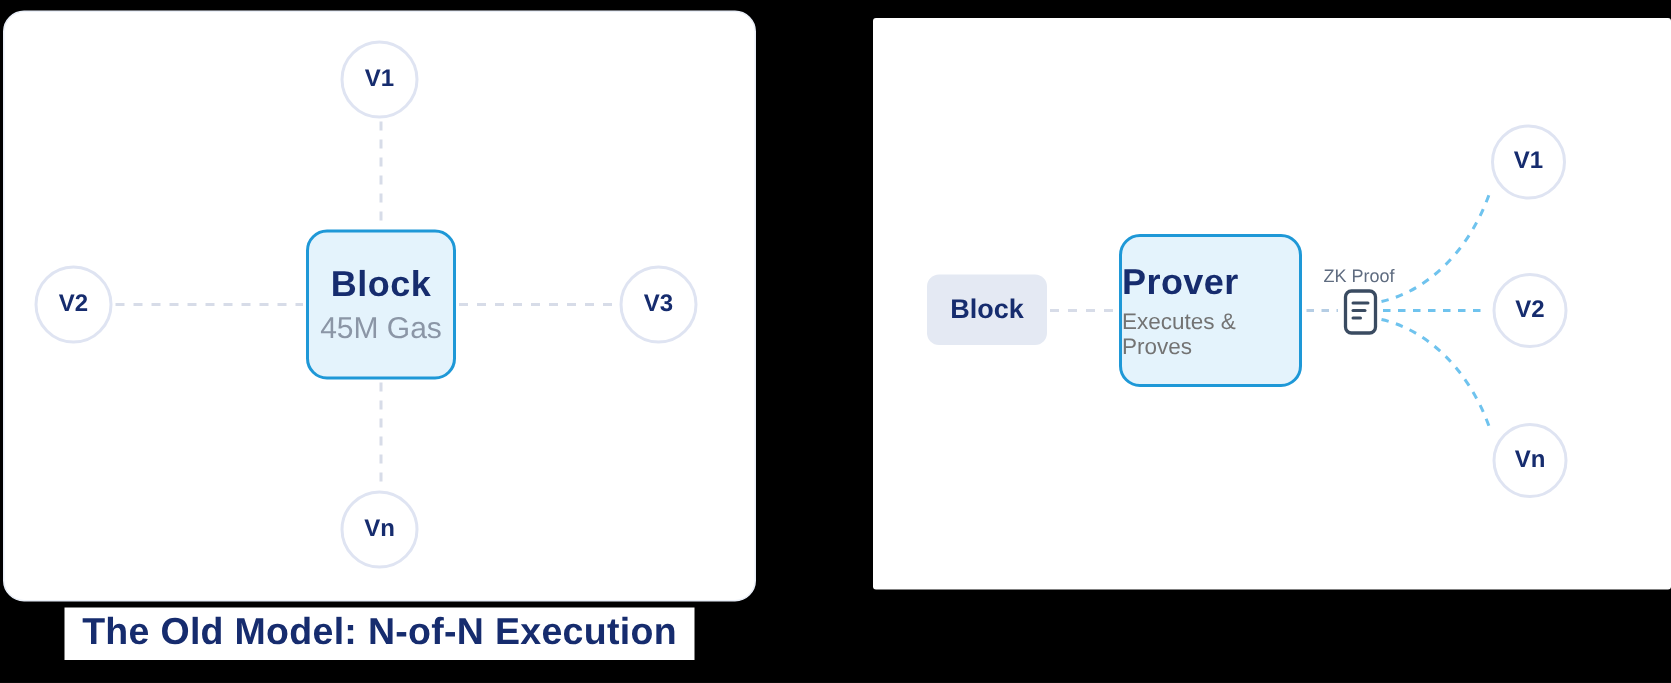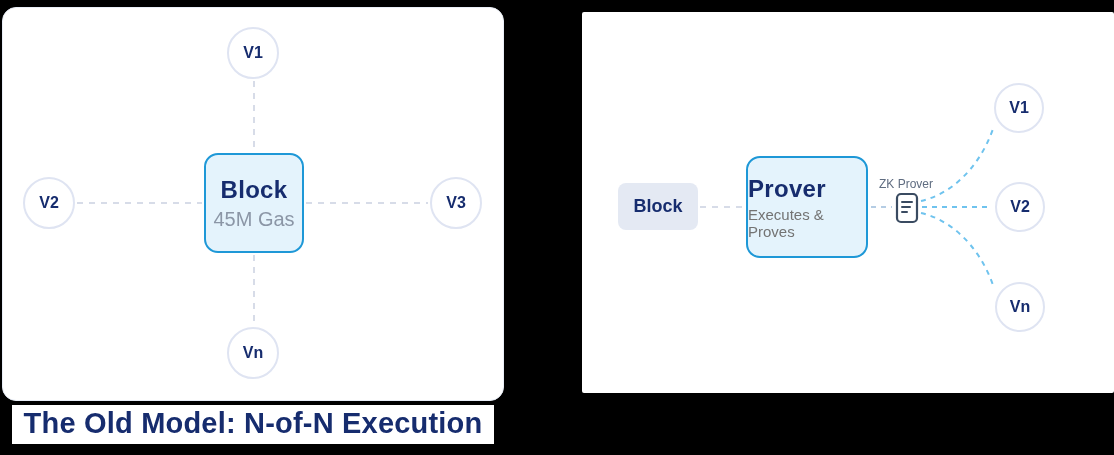--- a/index.html
+++ b/index.html
@@ -96,21 +96,21 @@
   }
   .caption-row{
     position:absolute;top:405px;
     text-align:center;
   }
   .caption-row.left{left:0;width:506px;}
   .caption-row.right{left:582px;width:532px;}
   .caption{
     display:inline-block;
     padding:1px 12px 3px 12px;
-    font-size:29px;font-weight:bold;
+    font-size:25px;font-weight:bold;
     color:var(--navy);
     letter-spacing:.2px;
     line-height:1.22;
   }
   .caption.left-style{background:#ffffff;}
   .caption.right-style{background:var(--right-caption-bg);}
 </style>
 </head>
 <body>
 
@@ -123,21 +123,21 @@
       <path d="M303 195 H425" stroke="var(--gray-dash)" stroke-width="2" stroke-dasharray="6 6" fill="none"></path>
       <path d="M251 247 V317" stroke="var(--gray-dash)" stroke-width="2" stroke-dasharray="6 6" fill="none"></path>
     </svg>
 
     <div class="circle" style="left:224px;top:19px;">
       <span>V1</span>
     </div>
     <div class="circle" style="left:20px;top:169px;">
       <span>V2</span>
     </div>
-    <div class="circle" style="left:427px;top:169px;">
+    <div class="circle" style="left:410px;top:169px;">
       <span>V3</span>
     </div>
     <div class="circle" style="left:224px;top:319px;">
       <span>Vn</span>
     </div>
 
     <div class="block-box">
       <div class="title">Block</div>
       <div class="subtitle">45M Gas</div>
     </div>
@@ -154,21 +154,21 @@
 
     <div class="gray-box">
       <span>Block</span>
     </div>
 
     <div class="prover-box">
       <div class="title">Prover</div>
       <div class="subtitle">Executes &amp; Proves</div>
     </div>
 
-    <div class="zk-label">ZK Prover</div>
+    <div class="zk-label">ZK Proof</div>
 
     <svg class="zk-icon" width="24" height="32" viewBox="0 0 24 32">
       <rect x="2" y="2" width="20" height="28" rx="4" fill="#ffffff" stroke="var(--icon-stroke)" stroke-width="2.2"></rect>
       <line x1="7" y1="10" x2="17" y2="10" stroke="var(--icon-stroke)" stroke-width="2" stroke-linecap="round"></line>
       <line x1="7" y1="15" x2="15" y2="15" stroke="var(--icon-stroke)" stroke-width="2" stroke-linecap="round"></line>
       <line x1="7" y1="20" x2="12" y2="20" stroke="var(--icon-stroke)" stroke-width="2" stroke-linecap="round"></line>
     </svg>
 
     <div class="circle small" style="left:412px;top:71px;">
       <span>V1</span>

